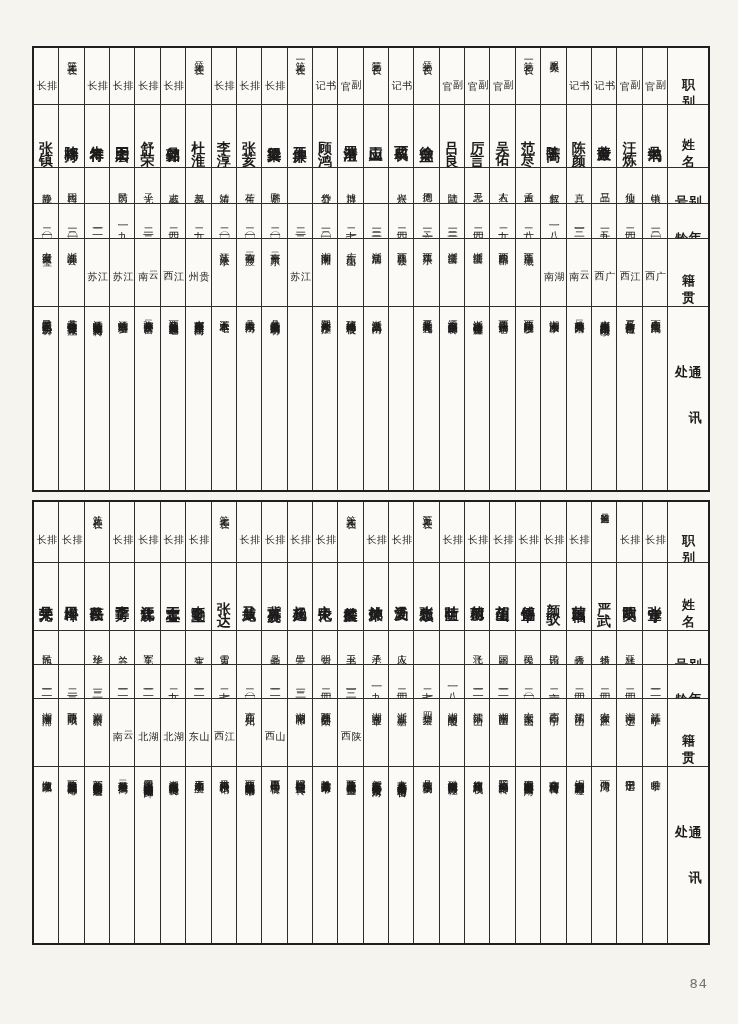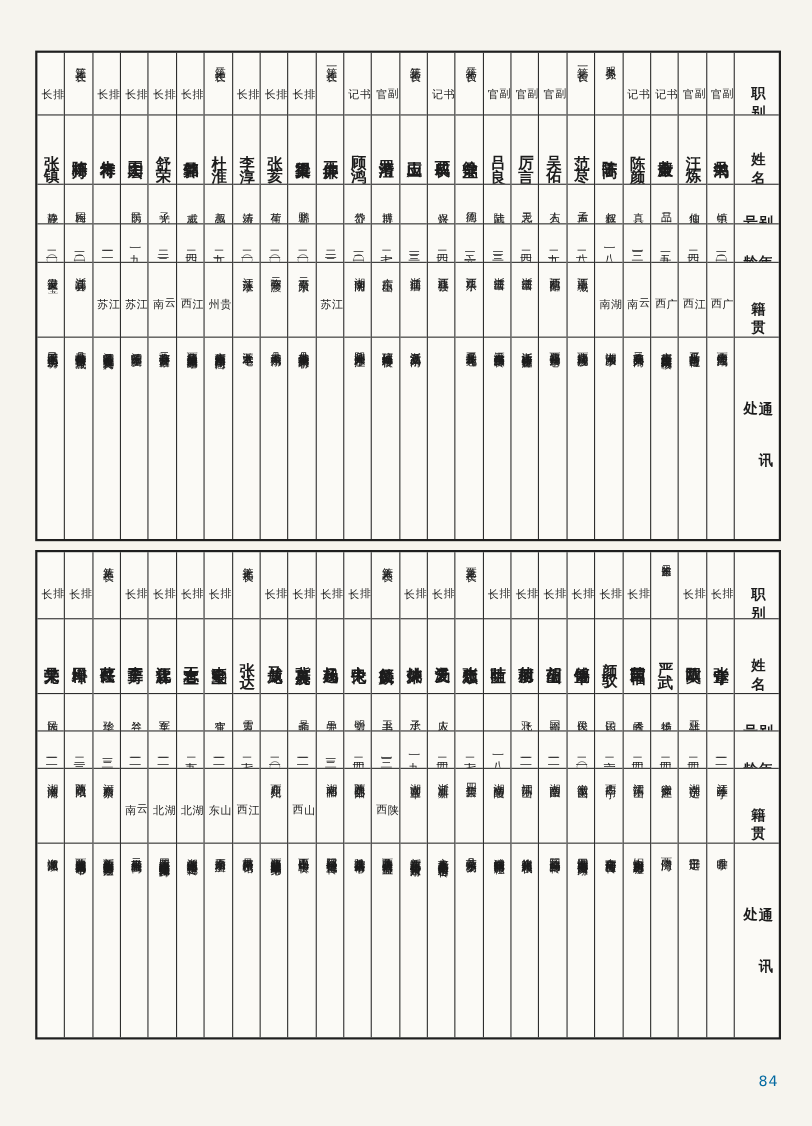--- a/index.html
+++ b/index.html
@@ -38,21 +38,21 @@
   .sp-label{letter-spacing:1.3em;padding-top:1.3em;}
   .sp-label-tall{letter-spacing:3.6em;padding-top:3.6em;}
   .sp-wide{letter-spacing:2.4em;padding-top:2.4em;}
   .sp-name{letter-spacing:.8em;padding-top:.8em;}
   .sp-small{letter-spacing:.3em;padding-top:.3em;}
   .sp-tiny{letter-spacing:.12em;}
   .top{justify-content:flex-start;padding-top:5px;}
   .tight{font-size:9px;letter-spacing:0;}
   .page-number{
     position:absolute;top:976px;right:30px;
-    font-size:13px;color:#0369a1;letter-spacing:1px;
+    font-size:13px;color:#737373;letter-spacing:1px;
   }
 </style>
 </head>
 <body>
 
 <div class="page">
   <div id="block-top" class="block">
       <div class="col label-col">
         <div class="cell label-cell r0 sp-label" style="height: 57px;">职别</div>
         <div class="cell label-cell r1 sp-label" style="height: 63px;">姓名</div>

